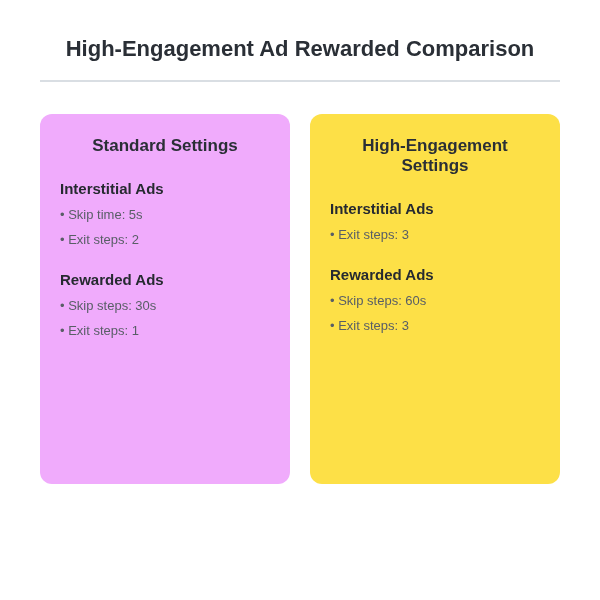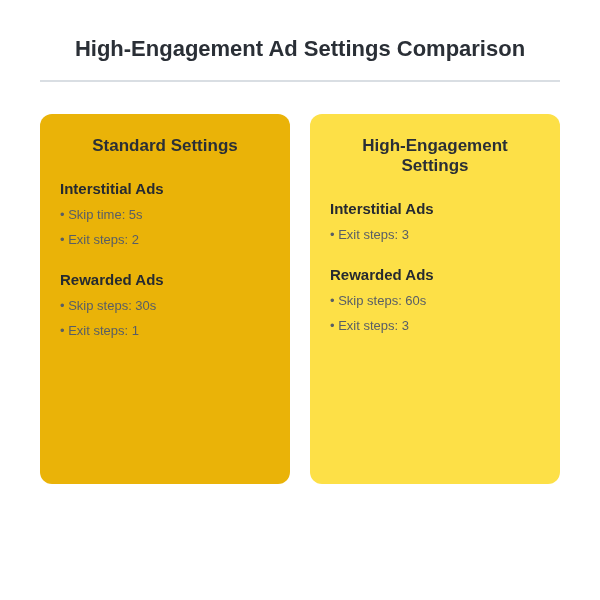--- a/index.html
+++ b/index.html
@@ -26,21 +26,21 @@
     display: flex;
     gap: 20px;
   }
   .card {
     flex: 1;
     border-radius: 12px;
     padding: 22px 20px 22px 20px;
     min-height: 370px;
   }
   .card.standard {
-    background: #eab308;
+    background: #f0abfc;
   }
   .card.high {
     background: #fde047;
   }
   .card-title {
     text-align: center;
     font-size: 17px;
     font-weight: 700;
     color: #2a2f36;
     margin-bottom: 18px;
@@ -61,21 +61,21 @@
     content: "• ";
   }
   .block + .block {
     margin-top: 14px;
   }
 </style>
 </head>
 <body>
 
 <div class="page">
-  <h1 class="title">High-Engagement Ad Settings Comparison</h1>
+  <h1 class="title">High-Engagement Ad Rewarded Comparison</h1>
 
   <div class="columns">
 
     <div class="card standard">
       <div class="card-title">Standard Settings</div>
 
       <div class="block">
         <div class="section-title">Interstitial Ads</div>
         <div class="item">Skip time: 5s</div>
         <div class="item">Exit steps: 2</div>

